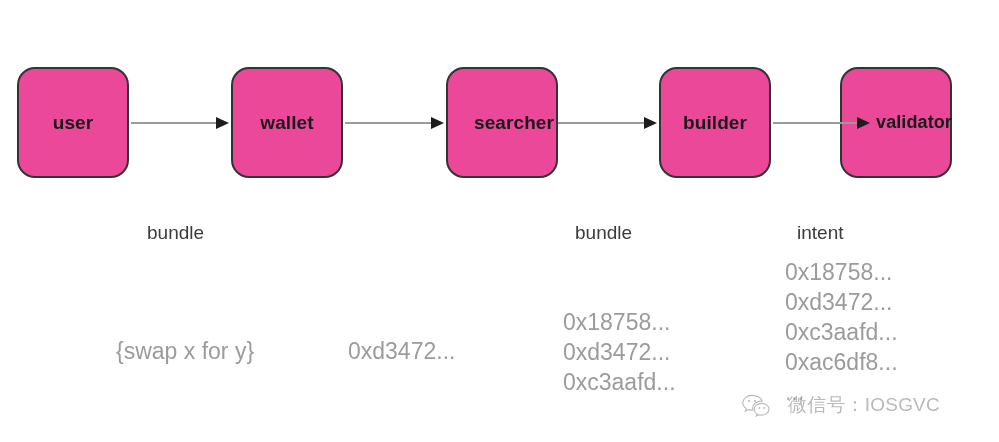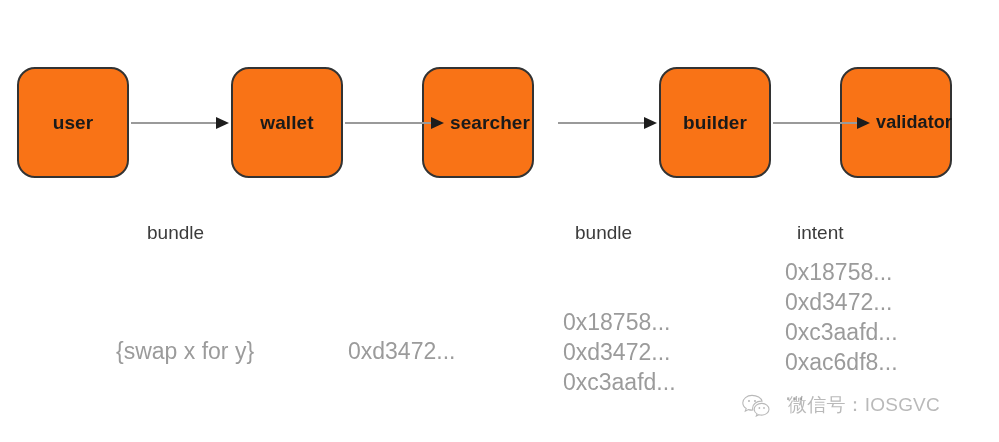--- a/index.html
+++ b/index.html
@@ -21,35 +21,35 @@
 
   
   .node {
     position: absolute;
     top: 67px;
     width: 112px;
     height: 111px;
     box-sizing: border-box;
     border: 2px solid #333333;
     border-radius: 18px;
-    background: #f97316;
+    background: #ec4899;
     display: flex;
     align-items: center;
     justify-content: center;
   }
   .node-label {
     font-size: 19px;
     font-weight: bold;
     color: #1a1a1a;
     letter-spacing: 0.1px;
     white-space: nowrap;
   }
   .node.n0 { left: 17px; }
   .node.n1 { left: 231px; }
-  .node.n2 { left: 422px; padding-left: 24px; }
+  .node.n2 { left: 446px; padding-left: 24px; }
   .node.n3 { left: 659px; }
   .node.n4 { left: 840px; padding-left: 36px; }
   .node.n4 .node-label { font-size: 18px; }
 
   
   .arrow {
     position: absolute;
     top: 115px;
     height: 16px;
   }

